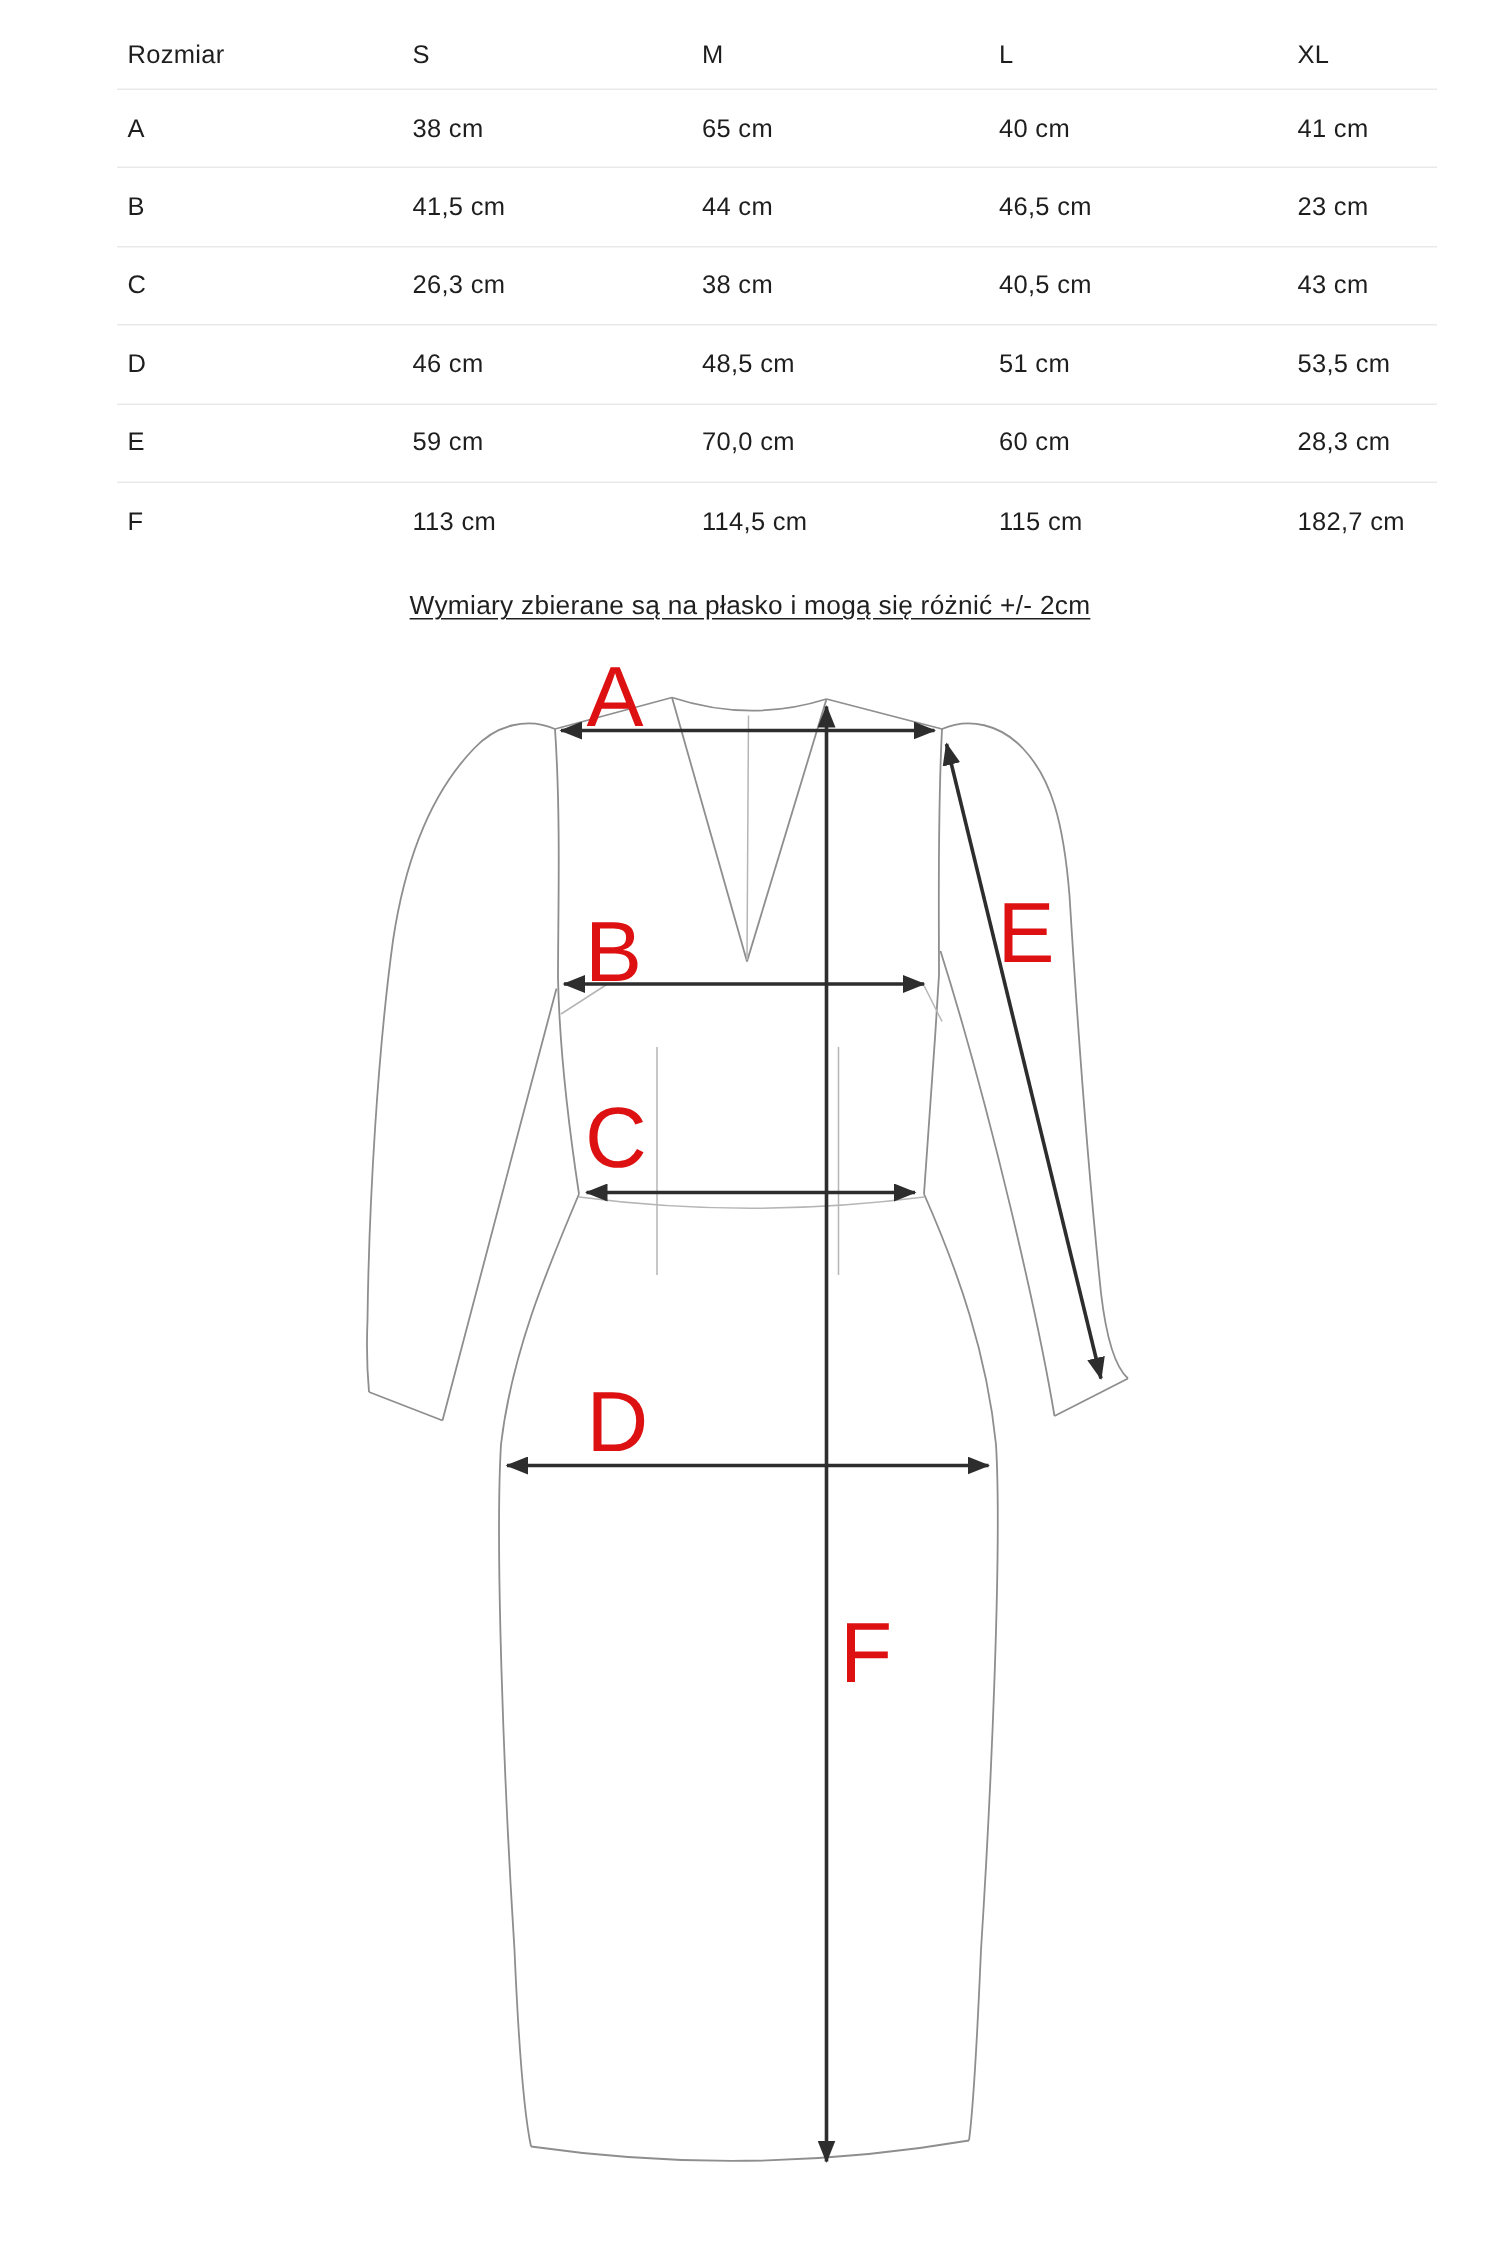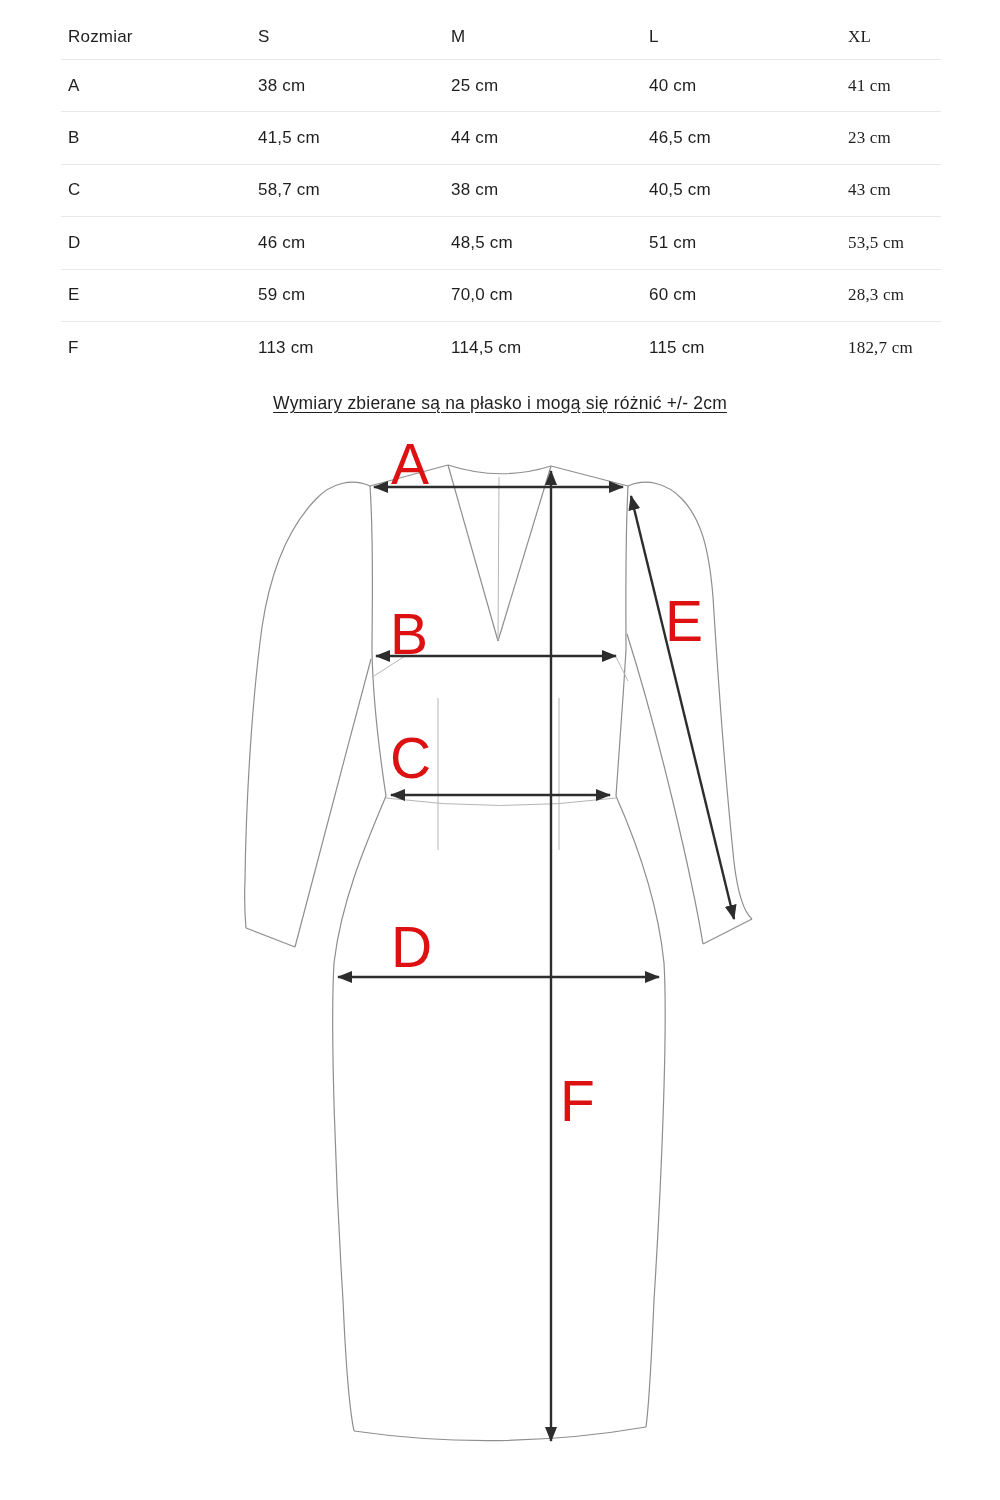--- a/index.html
+++ b/index.html
@@ -4,31 +4,31 @@
 <style>
   html,body{margin:0;padding:0;}
   body{
     width:1000px;height:1500px;position:relative;overflow:hidden;
     background:#ffffff;
     font-family:"Liberation Sans", sans-serif;
     color:#1e1e1e;
   }
   
   .size-table{
-    position:absolute;left:61px;top:14px;width:880px;
+    position:absolute;left:78px;top:14px;width:880px;
     font-size:17px;letter-spacing:.2px;
   }
   .trow{display:flex;align-items:center;height:51.4px;border-top:1px solid #e9e9e9;}
   .trow.head{height:45px;border-top:none;}
   .tcell{flex:0 0 auto;padding-left:7px;box-sizing:border-box;white-space:nowrap;}
   .c0{width:190px;}
   .c1{width:193px;}
   .c2{width:198px;}
   .c3{width:199px;}
-  .c4{width:100px;font-family:Liberation Serif, serif;}
+  .c4{width:100px;}
   
   .note{
     position:absolute;left:0;top:393px;width:1000px;
     text-align:center;font-size:17.5px;letter-spacing:.2px;color:#1f1f1f;
   }
   .note span{text-decoration:underline;text-underline-offset:3px;}
   
   .diagram-svg{position:absolute;left:0;top:0;width:1000px;height:1500px;}
   .outline{stroke:#8e8e8e;stroke-width:1.2;fill:none;}
   .thin{stroke:#b5b5b5;stroke-width:1;fill:none;}
@@ -47,36 +47,36 @@
     <div class="tcell c0">Rozmiar</div>
     <div class="tcell c1">S</div>
     <div class="tcell c2">M</div>
     <div class="tcell c3">L</div>
     <div class="tcell c4">XL</div>
   </div>
 
   <div class="trow">
     <div class="tcell c0">A</div>
     <div class="tcell c1">38 cm</div>
-    <div class="tcell c2">25 cm</div>
+    <div class="tcell c2">65 cm</div>
     <div class="tcell c3">40 cm</div>
     <div class="tcell c4">41 cm</div>
   </div>
 
   <div class="trow">
     <div class="tcell c0">B</div>
     <div class="tcell c1">41,5 cm</div>
     <div class="tcell c2">44 cm</div>
     <div class="tcell c3">46,5 cm</div>
     <div class="tcell c4">23 cm</div>
   </div>
 
   <div class="trow">
     <div class="tcell c0">C</div>
-    <div class="tcell c1">58,7 cm</div>
+    <div class="tcell c1">26,3 cm</div>
     <div class="tcell c2">38 cm</div>
     <div class="tcell c3">40,5 cm</div>
     <div class="tcell c4">43 cm</div>
   </div>
 
   <div class="trow">
     <div class="tcell c0">D</div>
     <div class="tcell c1">46 cm</div>
     <div class="tcell c2">48,5 cm</div>
     <div class="tcell c3">51 cm</div>

